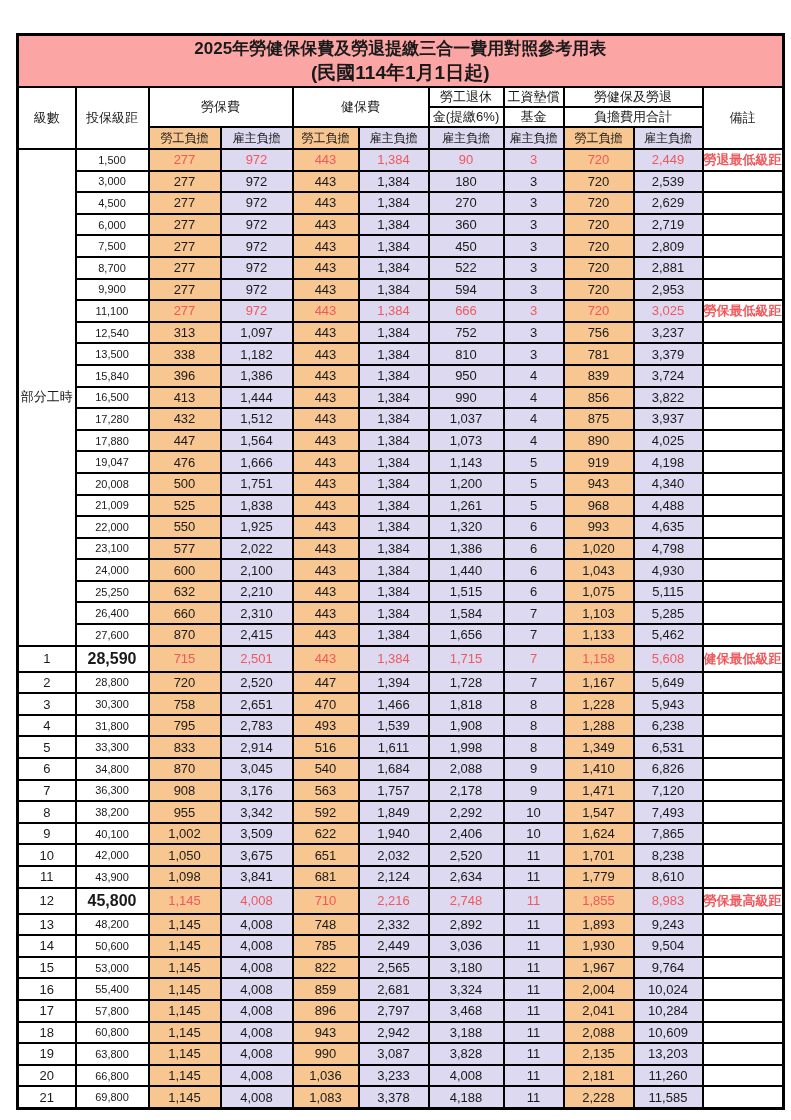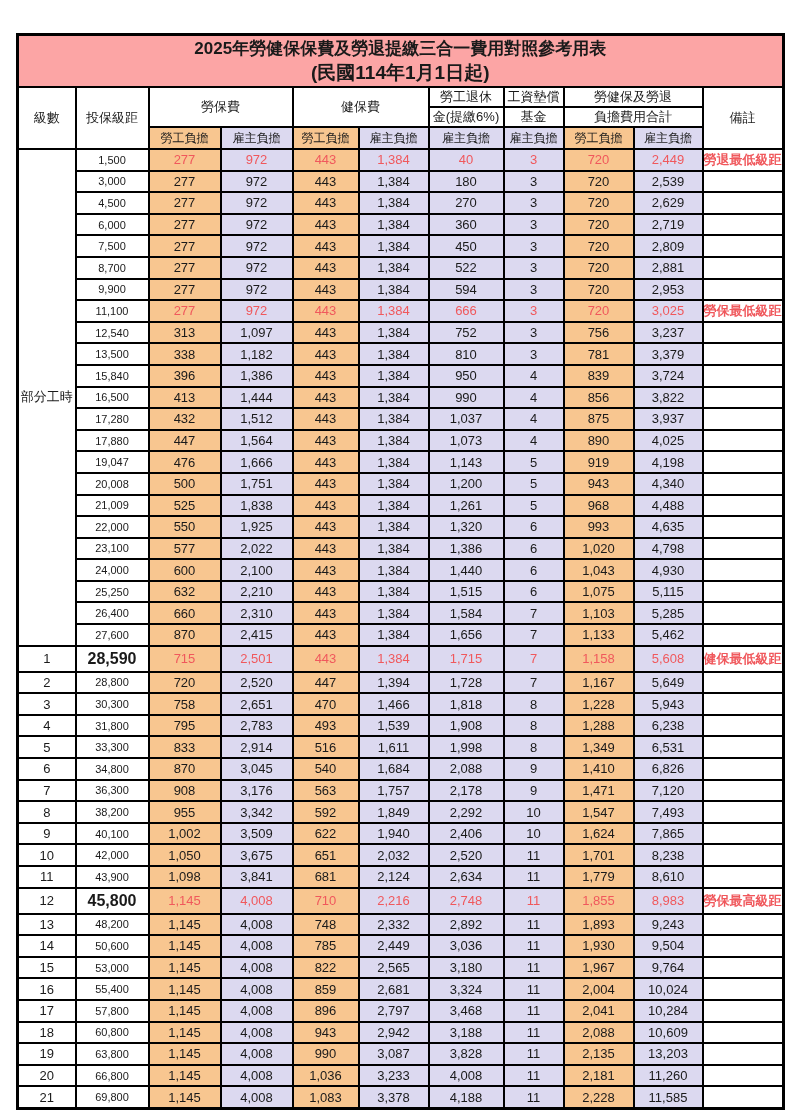--- a/index.html
+++ b/index.html
@@ -86,21 +86,21 @@
     </tr>
   </tbody>
   <tbody id="rows">
       <tr class="r hl">
         <td class="level-cell part-time" rowspan="23">部分工時</td>
         <td class="bracket-cell">1,500</td>
         <td class="c-emp val">277</td>
         <td class="c-er val">972</td>
         <td class="c-emp val">443</td>
         <td class="c-er val">1,384</td>
-        <td class="c-er val">40</td>
+        <td class="c-er val">90</td>
         <td class="c-er val">3</td>
         <td class="c-emp val">720</td>
         <td class="c-er val">2,449</td>
         <td class="remark-cell">勞退最低級距</td>
       </tr>
       <tr class="r">
         <td class="bracket-cell">3,000</td>
         <td class="c-emp val">277</td>
         <td class="c-er val">972</td>
         <td class="c-emp val">443</td>

